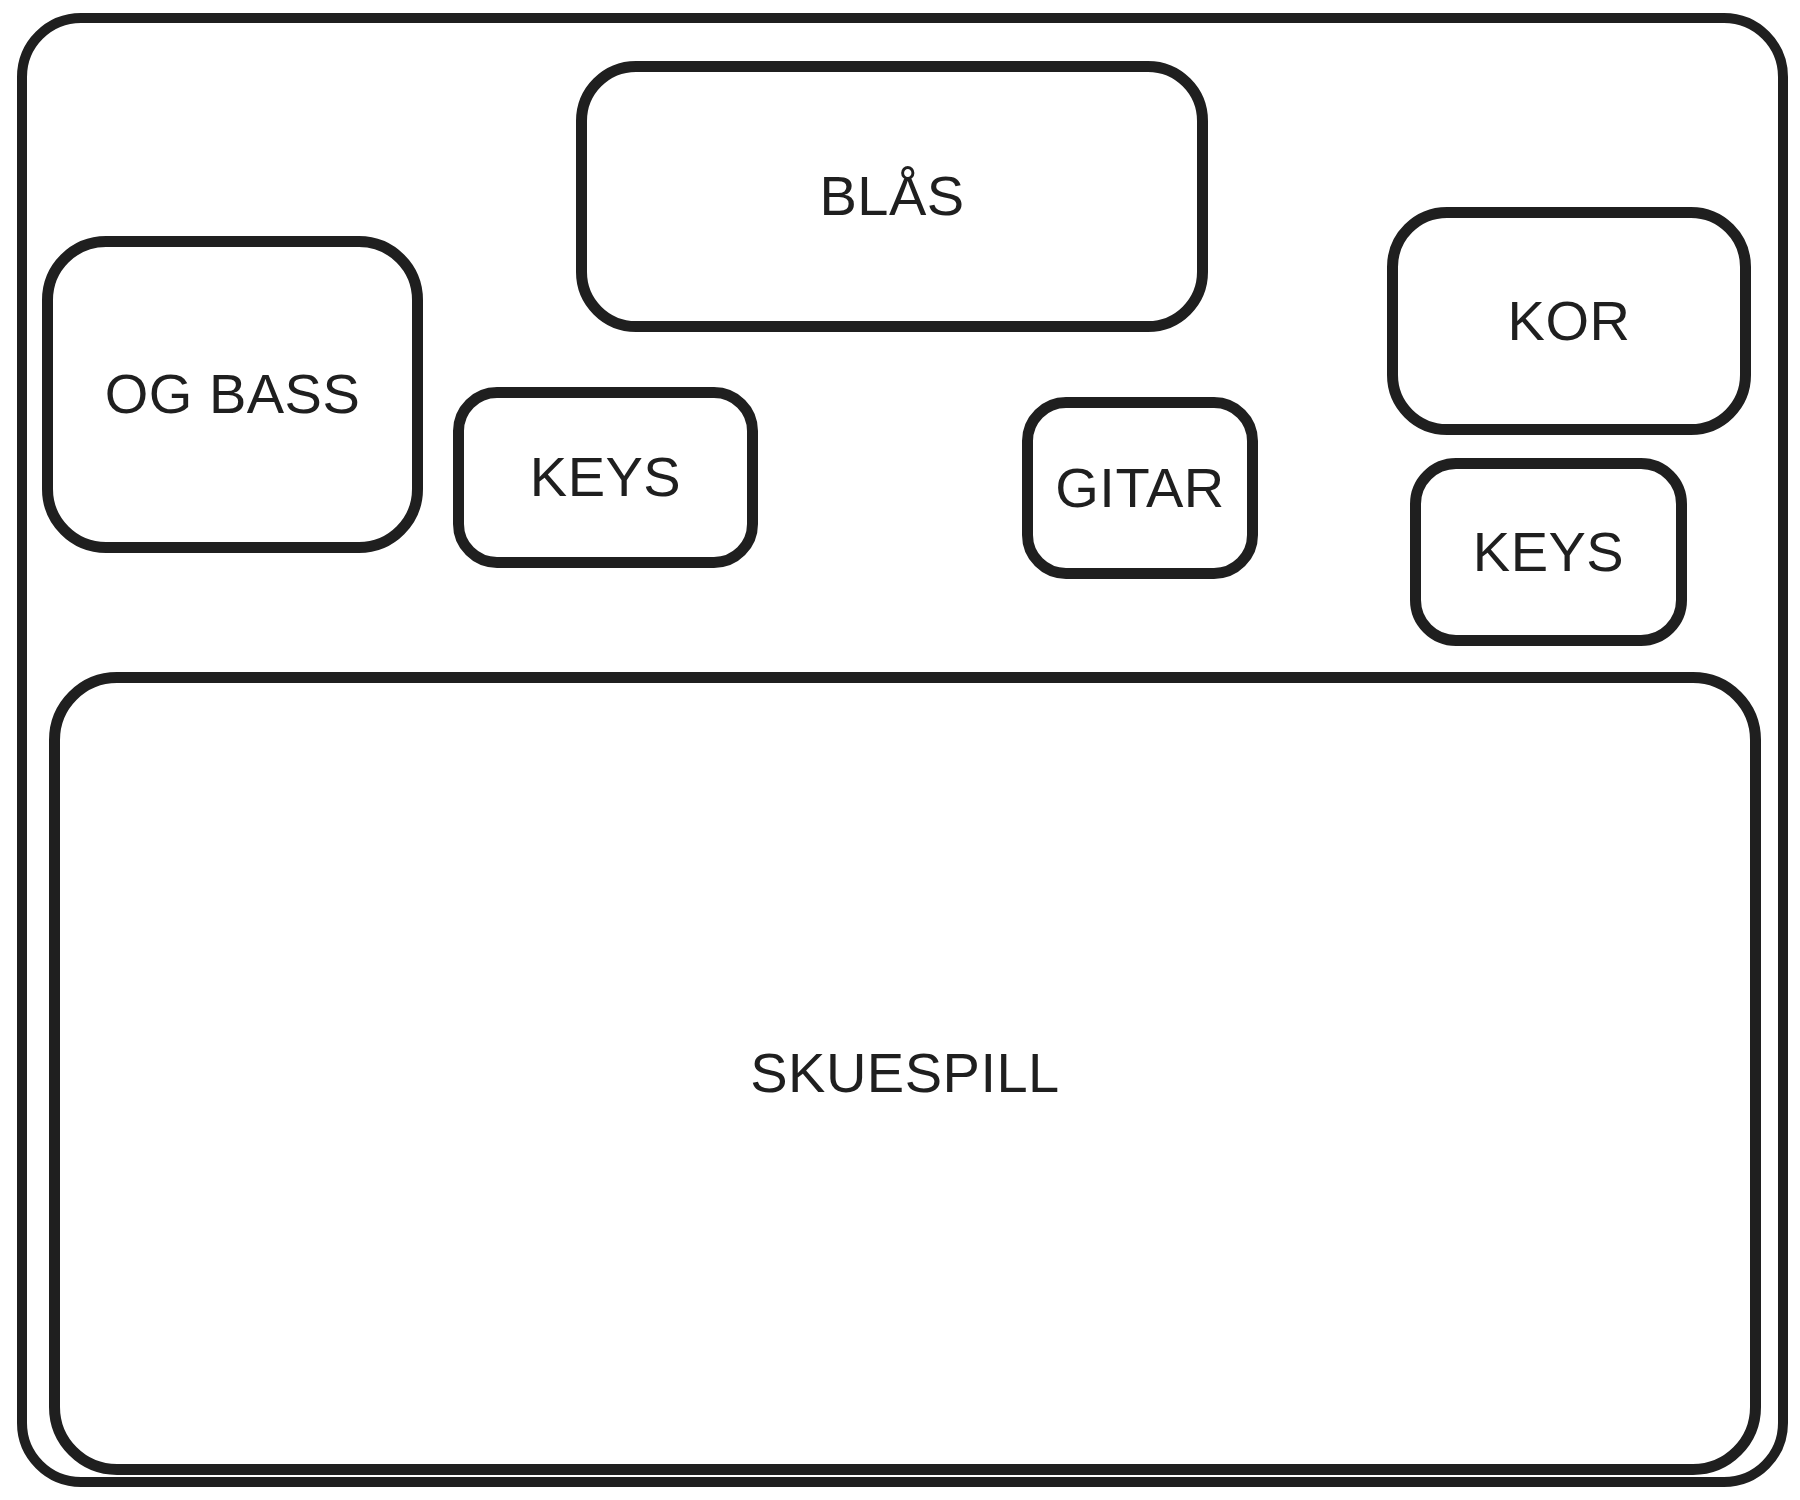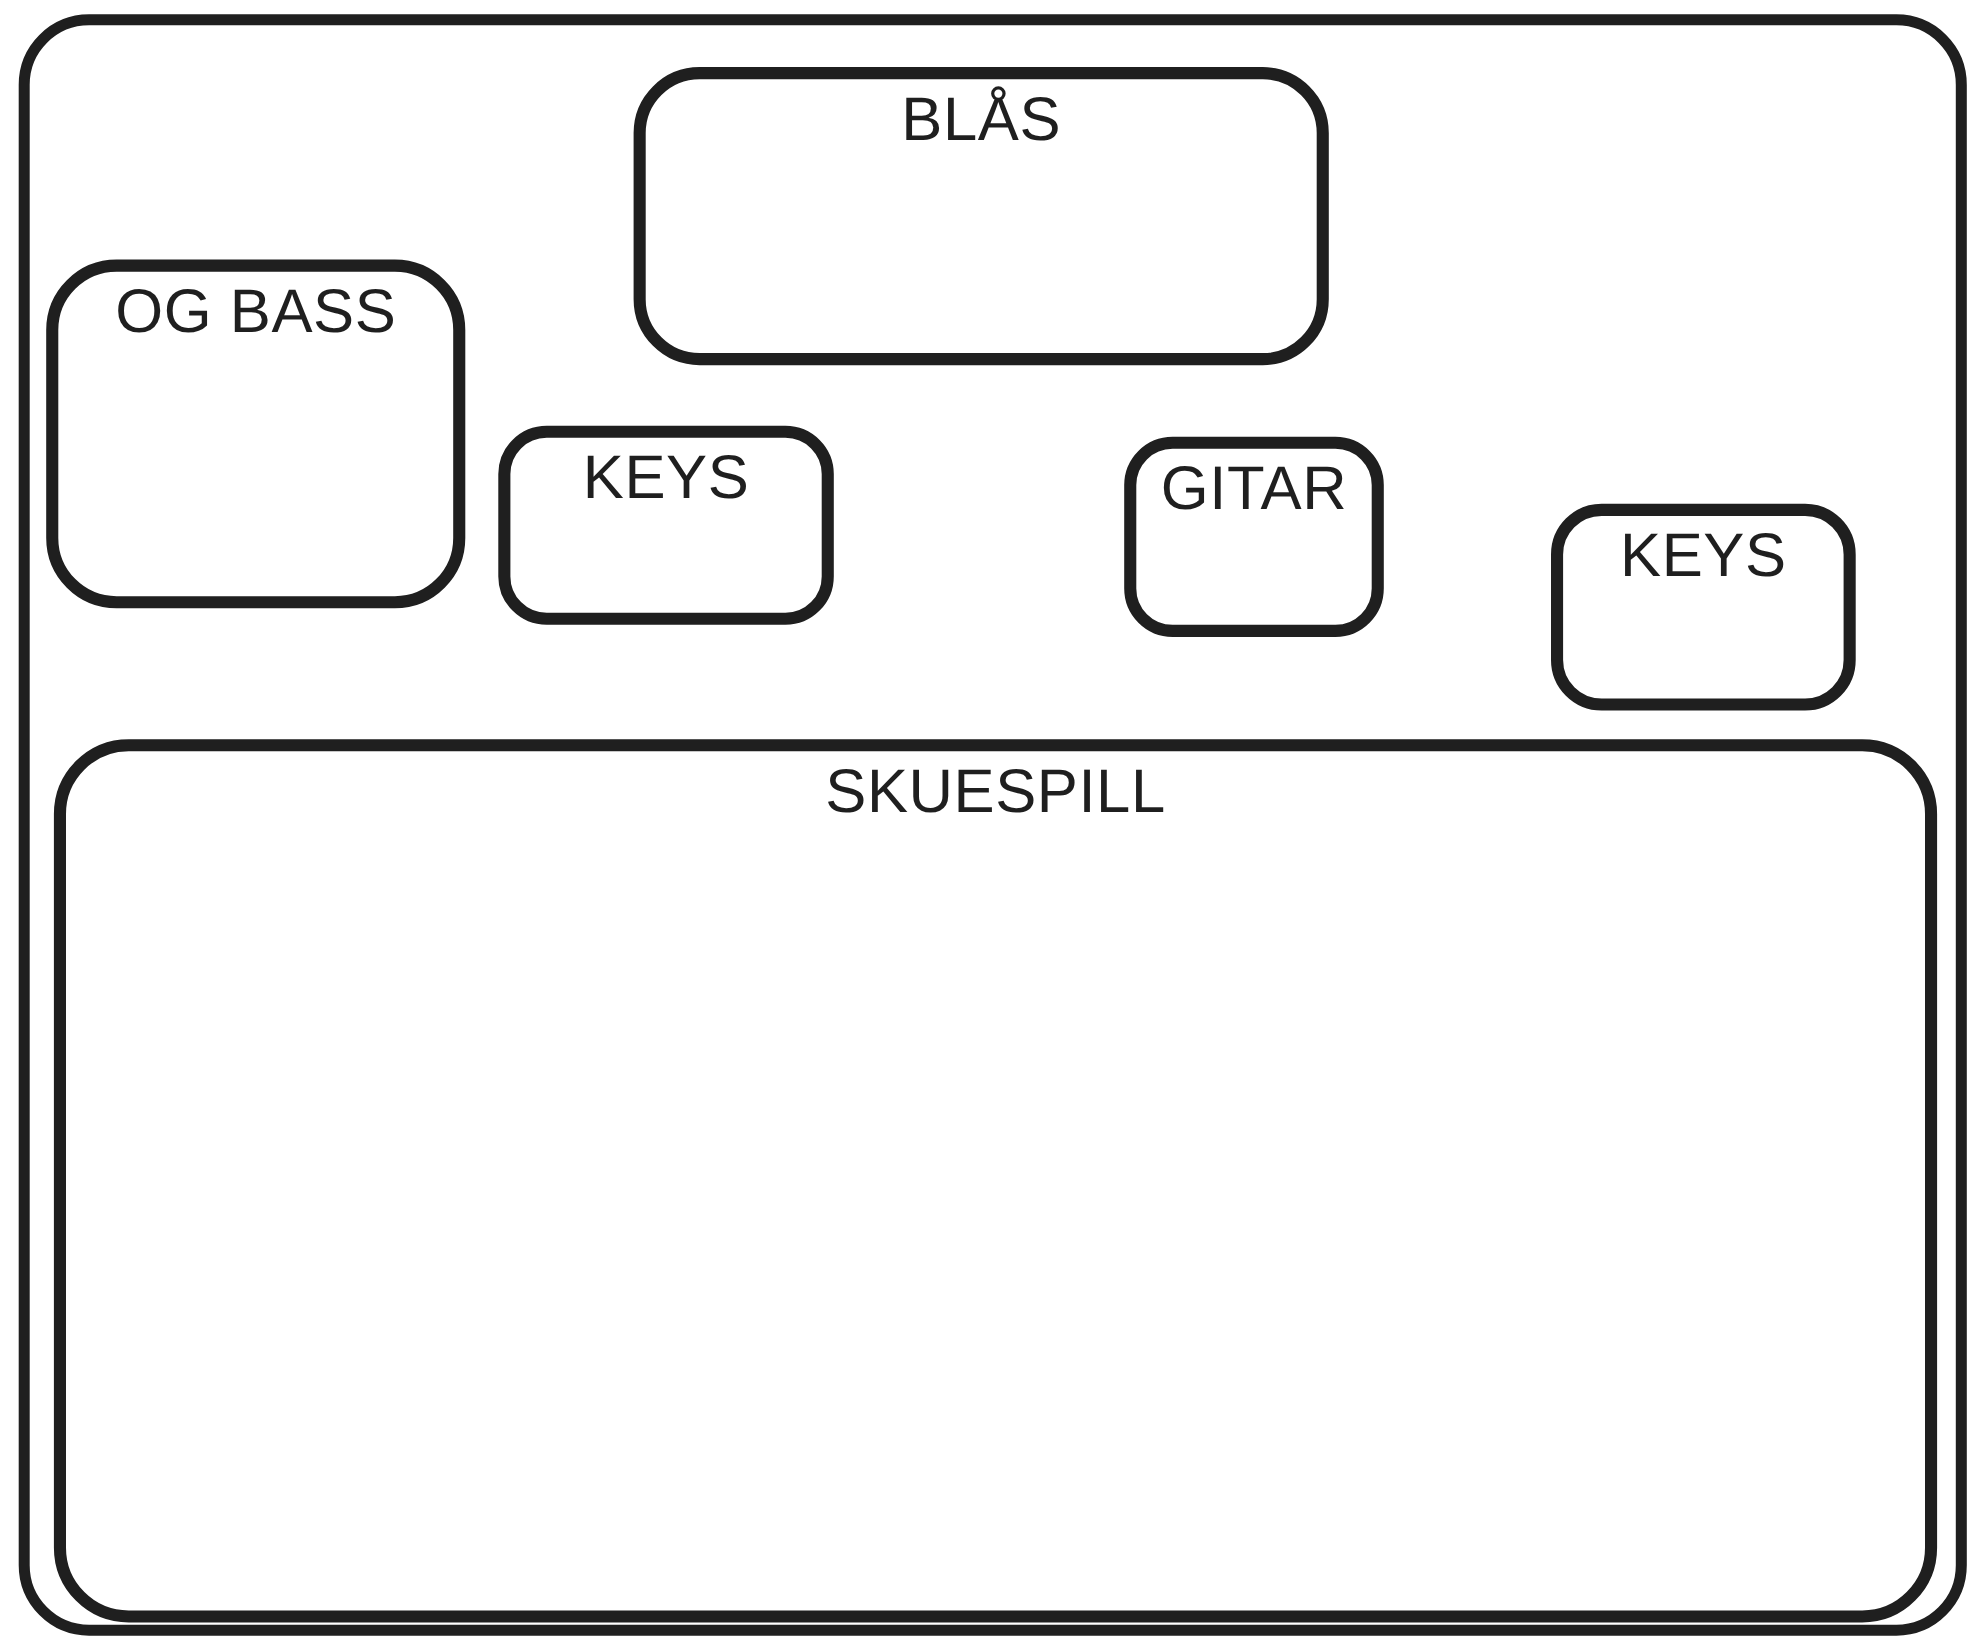--- a/index.html
+++ b/index.html
@@ -17,21 +17,21 @@
     overflow: hidden;
   }
   .box {
     position: absolute;
     box-sizing: border-box;
     background: #ffffff;
     border: 11px solid #1f1f1f;
     display: flex;
     flex-direction: column;
     align-items: center;
-    justify-content: flex-start;
+    justify-content: center;
     text-align: center;
     font-size: 56px;
     letter-spacing: 0.5px;
     line-height: 1.3;
     color: #1f1f1f;
   }
   .stage-outline {
     position: absolute;
     box-sizing: border-box;
     left: 17px; top: 13px;
@@ -67,20 +67,23 @@
   </div>
 
   <div class="box box-keys-left">
     <span class="label">KEYS</span>
   </div>
 
   <div class="box box-gitar">
     <span class="label">GITAR</span>
   </div>
 
+  <div class="box box-kor">
+    <span class="label">KOR</span>
+  </div>
 
   <div class="box box-keys-right">
     <span class="label">KEYS</span>
   </div>
 
   <div class="box box-skuespill">
     <span class="label">SKUESPILL</span>
   </div>
 
 </div>

